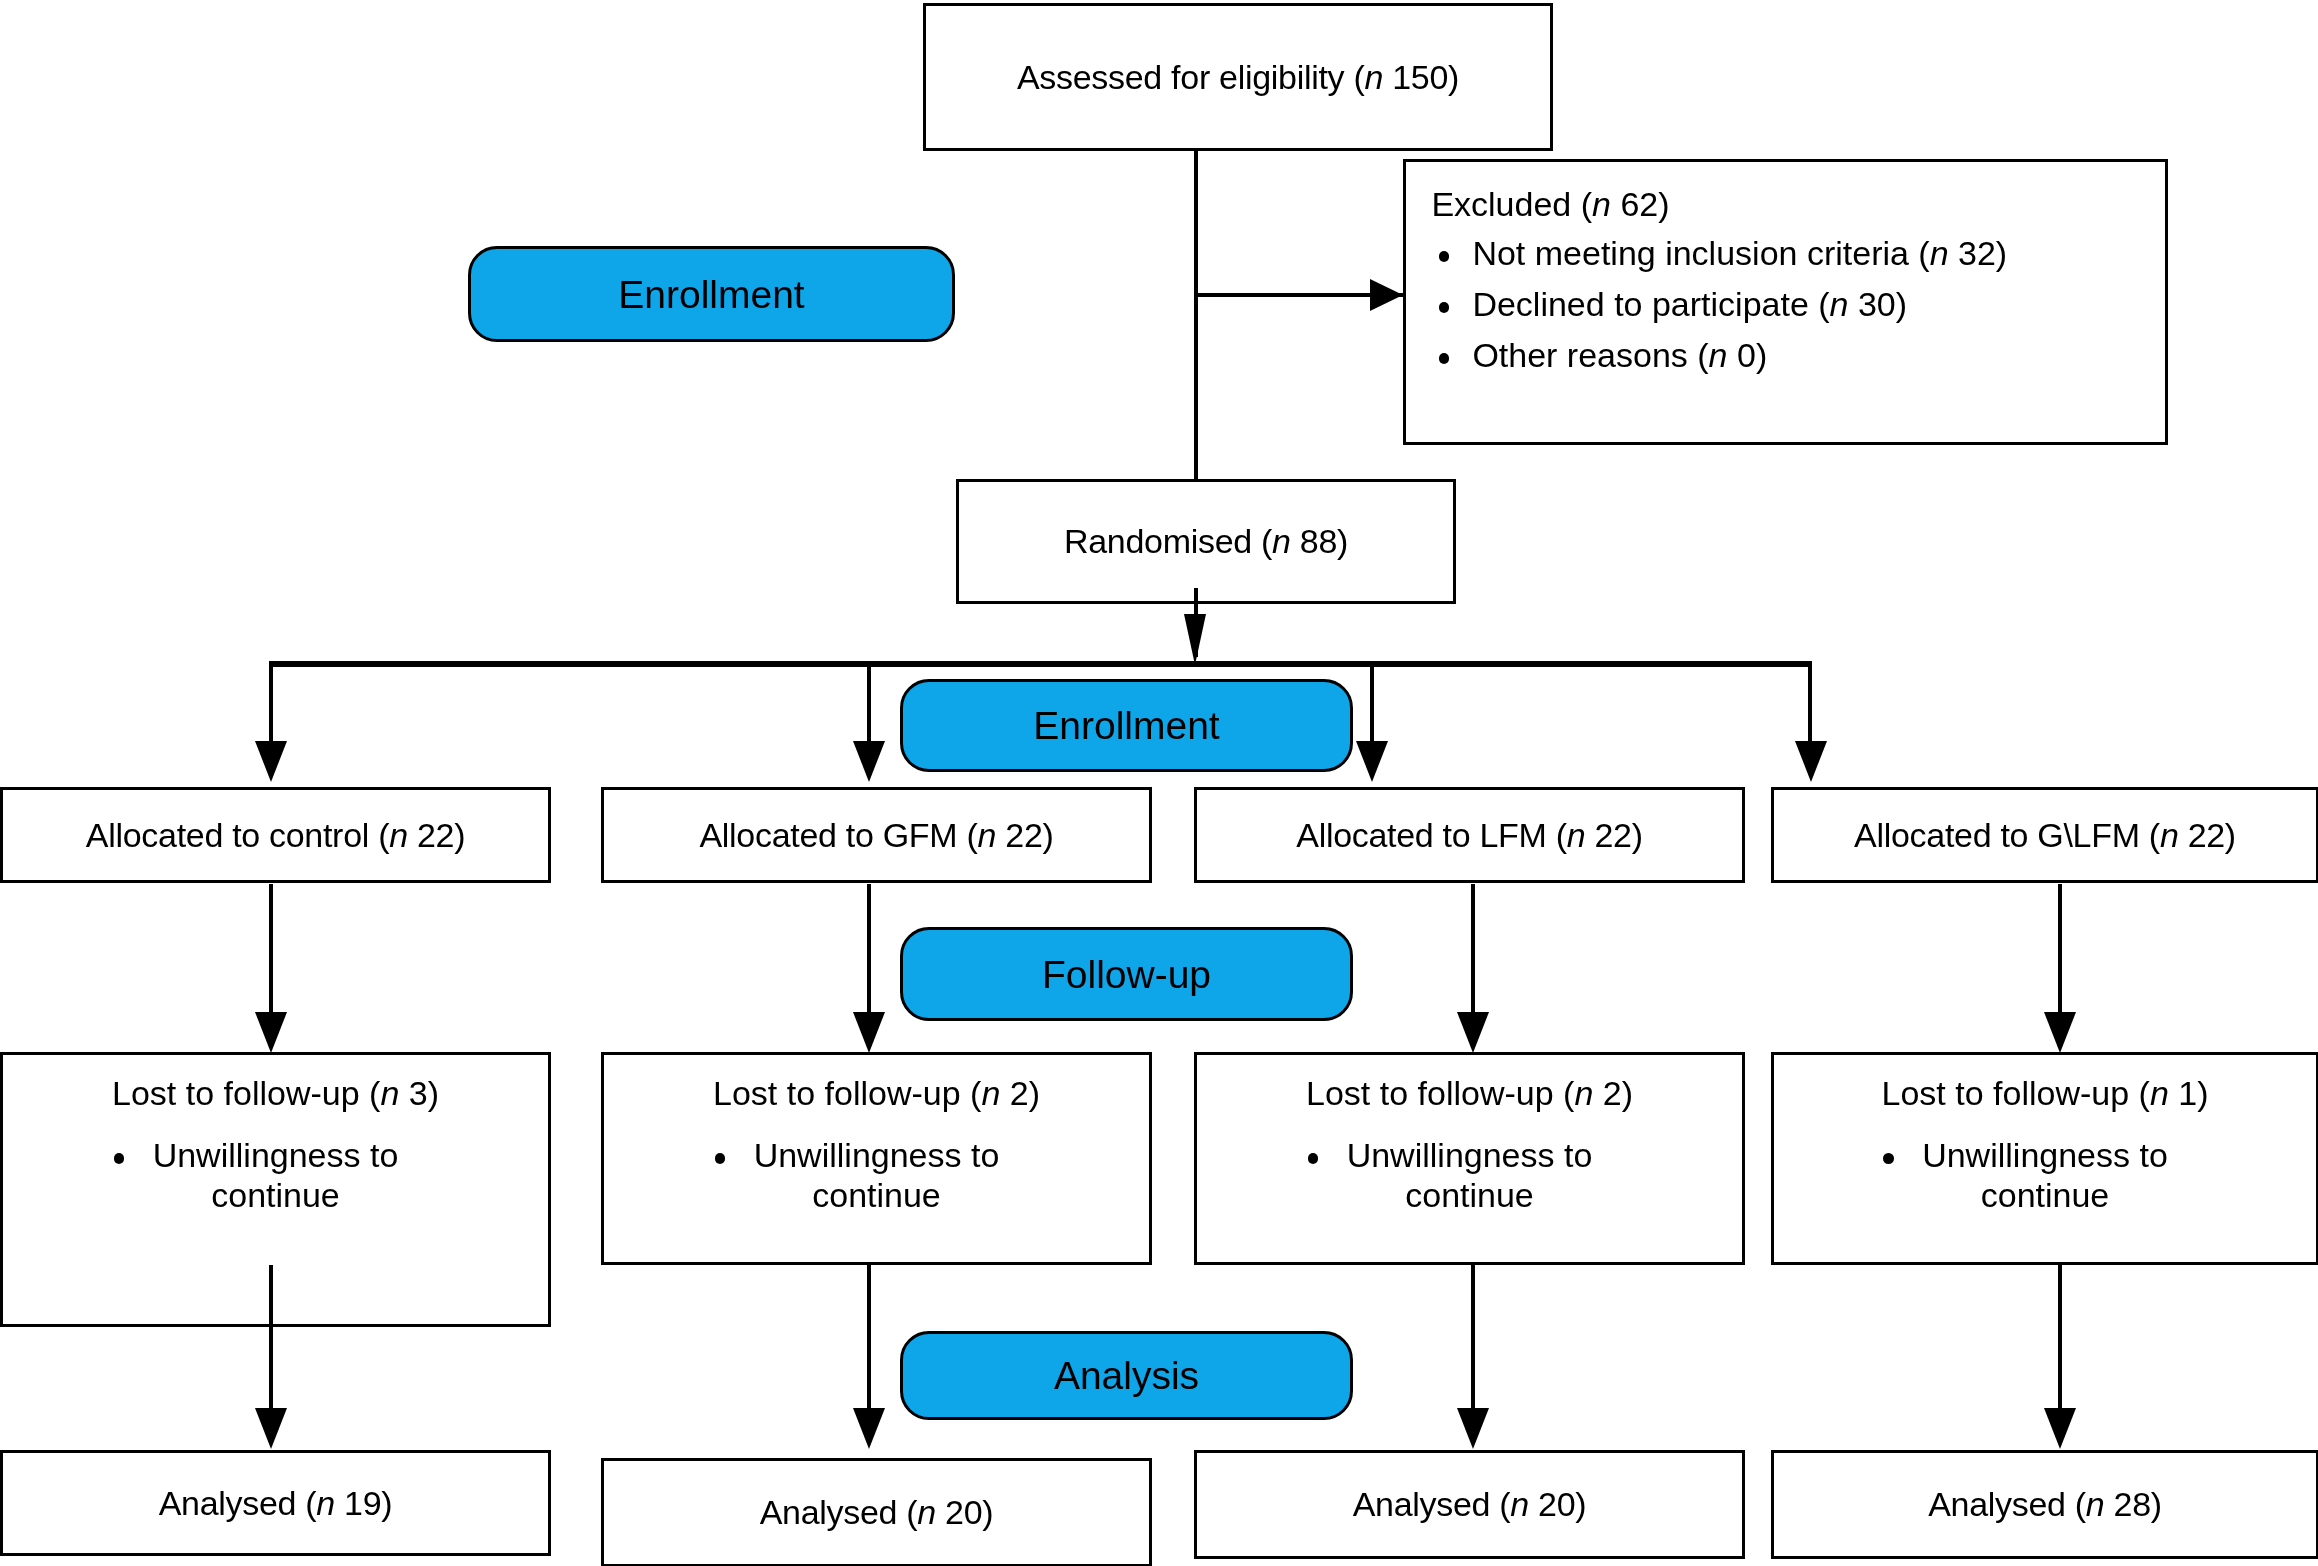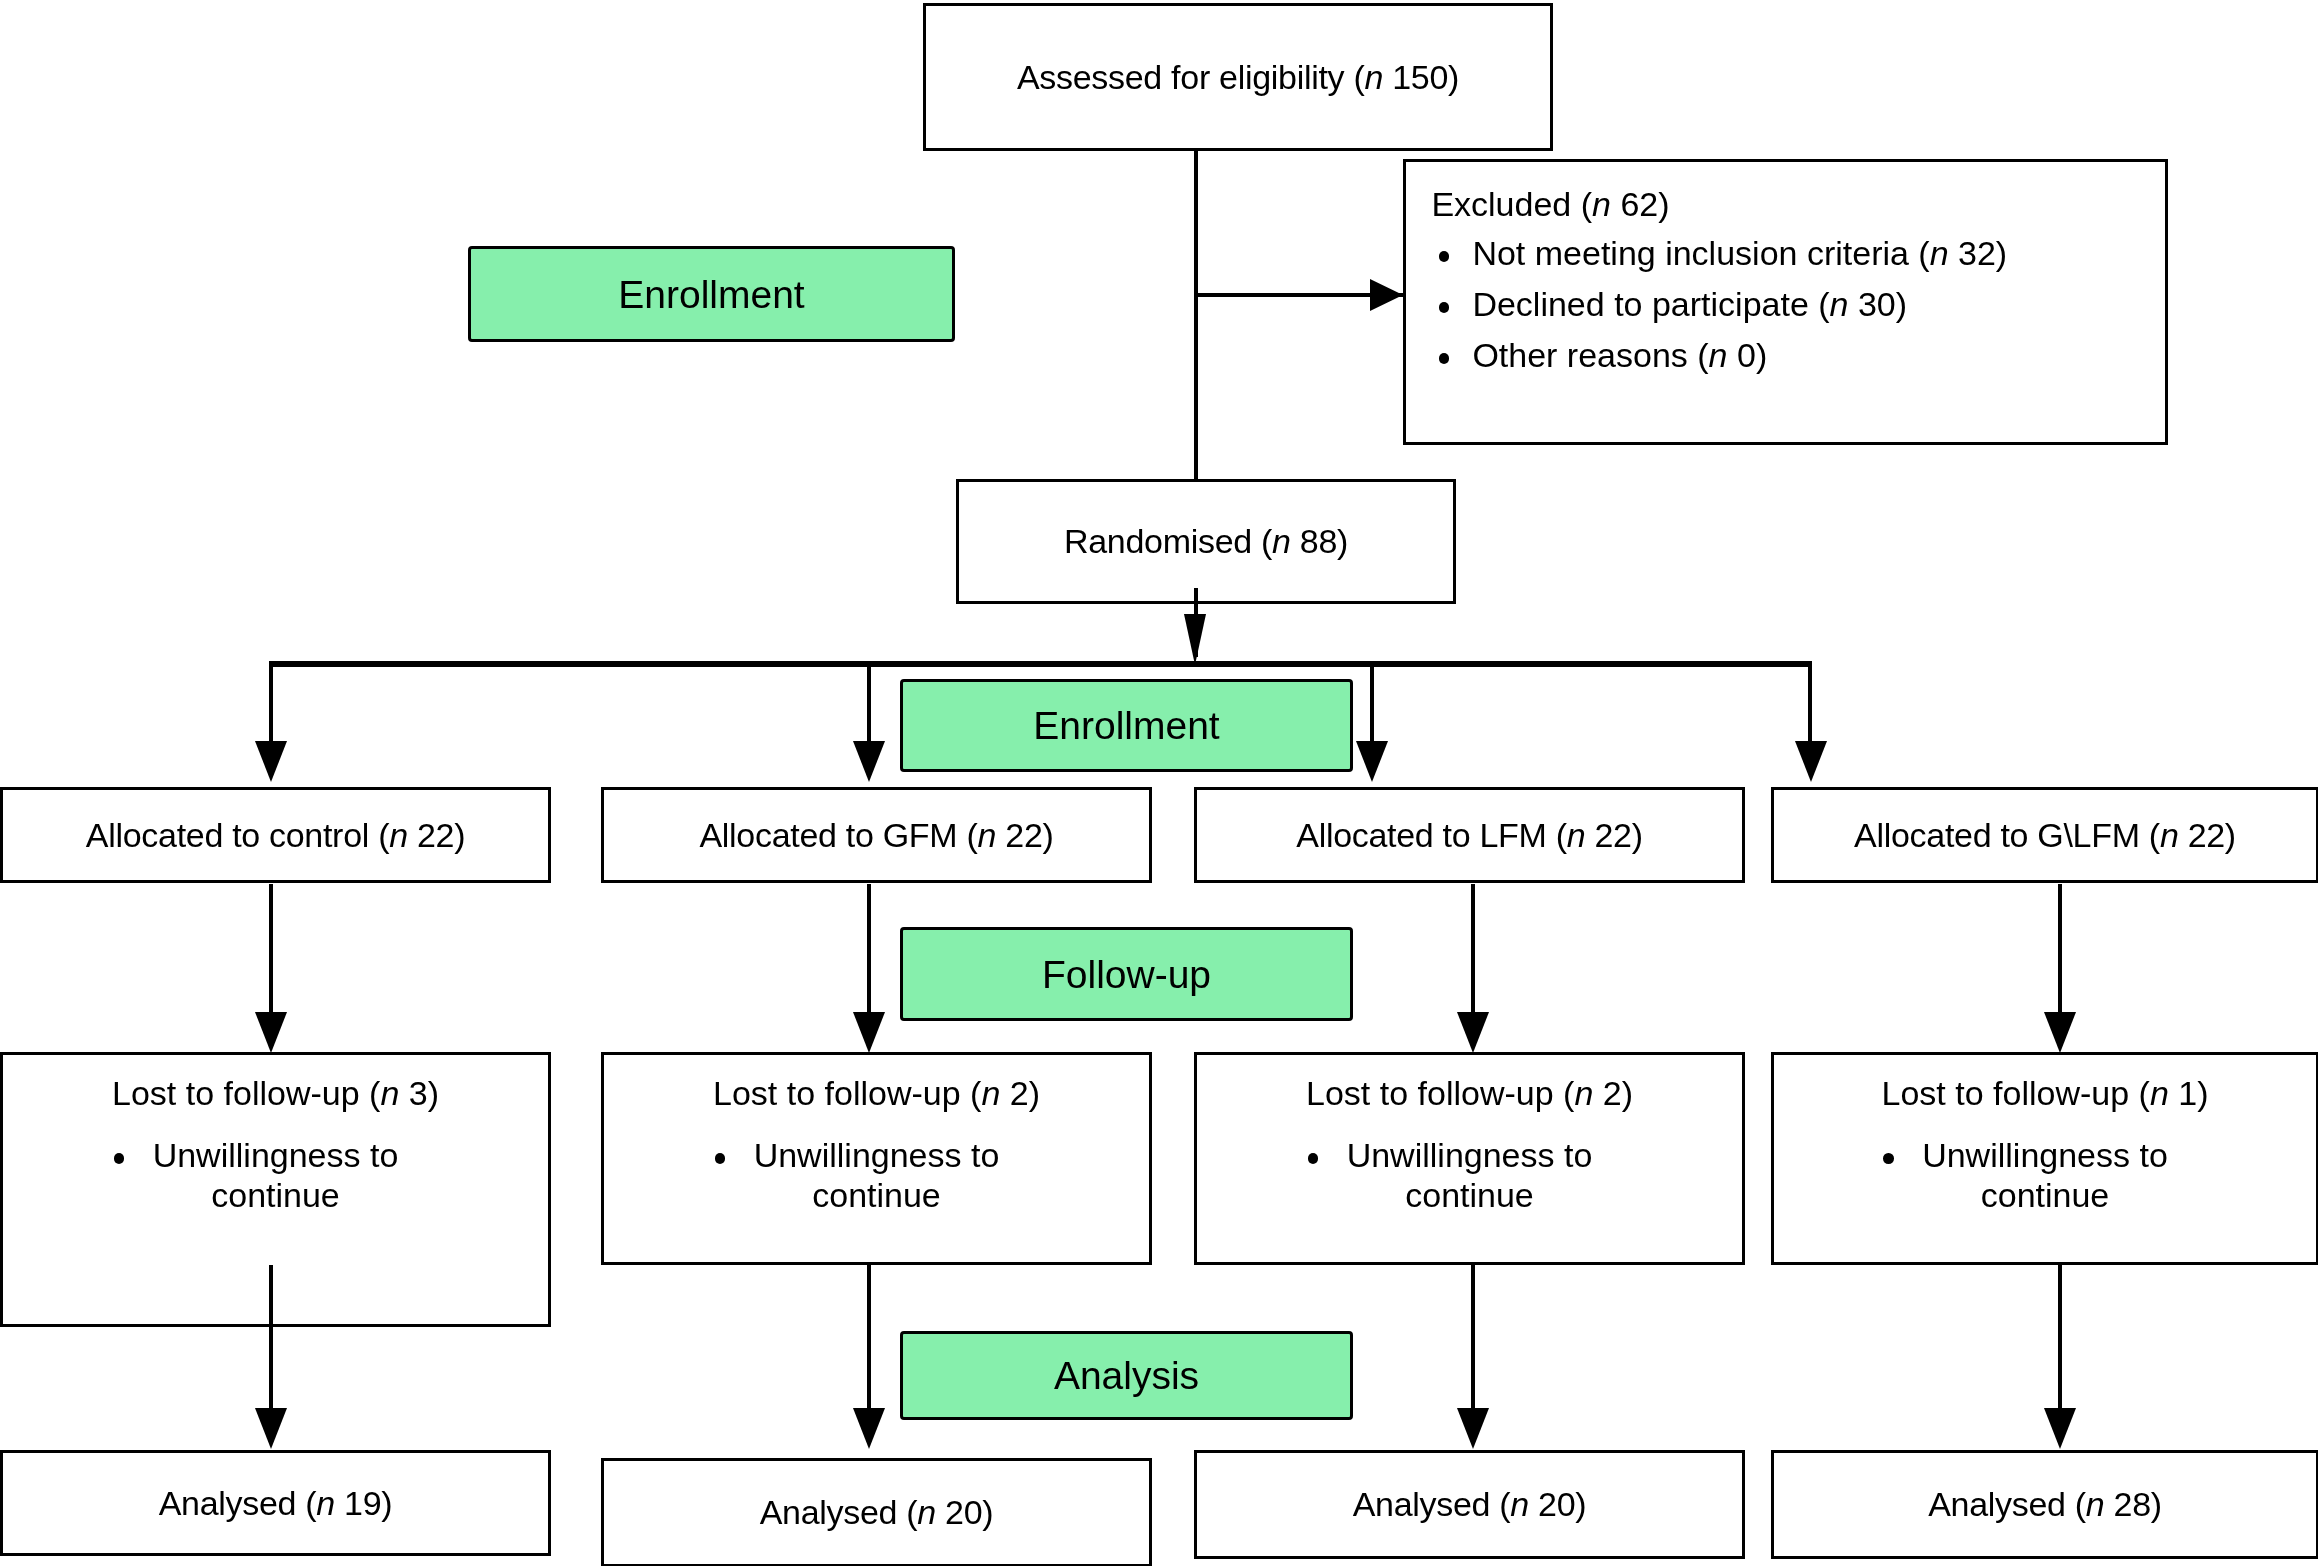--- a/index.html
+++ b/index.html
@@ -30,22 +30,22 @@
   .box-text {
     font-size: 34px;
     line-height: 1.18;
     letter-spacing: -0.3px;
     white-space: nowrap;
   }
   .stage {
     position: absolute;
     box-sizing: border-box;
     border: 3.7px solid #000000;
-    border-radius: 4px;
-    background: #86efac;
+    border-radius: 29px;
+    background: #0ea5e9;
     display: flex;
     align-items: center;
     justify-content: center;
     z-index: 5;
   }
   .stage-text {
     font-size: 39px;
     line-height: 1;
     letter-spacing: 0px;
     white-space: nowrap;

